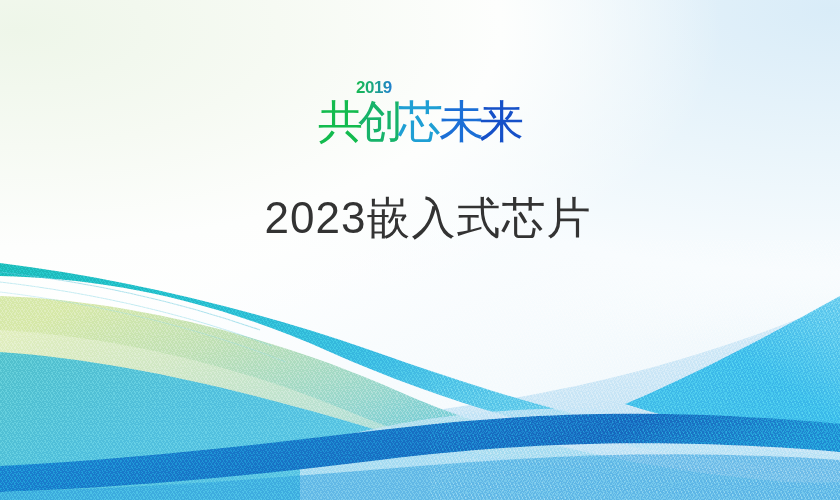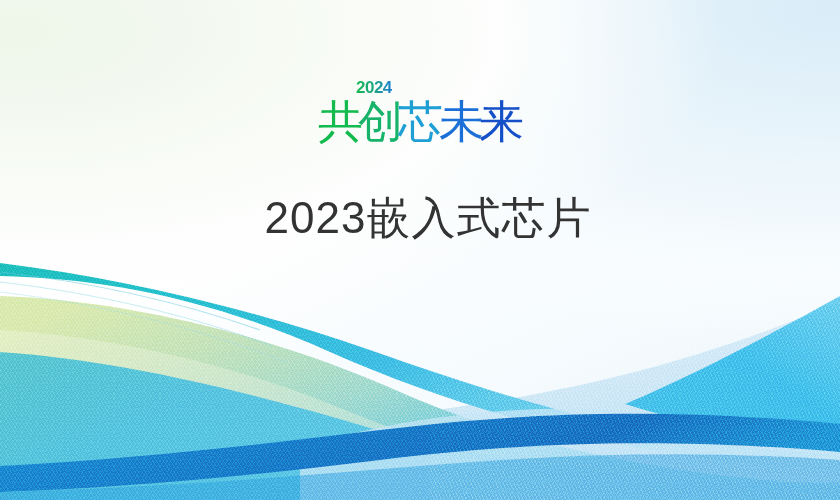--- a/index.html
+++ b/index.html
@@ -197,21 +197,21 @@
   <div class="mesh"></div>
   <div class="mesh2"></div>
 
   <div class="logo-wrap">
     <div class="logo">
       <span class="logo-char lc1">共</span>
       <span class="logo-char lc2">创</span>
       <span class="logo-char lc3">芯</span>
       <span class="logo-char lc4">未</span>
       <span class="logo-char lc5">来</span>
-      <span class="logo-year">2024</span>
+      <span class="logo-year">2019</span>
     </div>
   </div>
 
   <div class="title-block">
     <div class="title-line">2023嵌入式芯片</div>
   </div>
 
 </div>
 
 </body></html>

